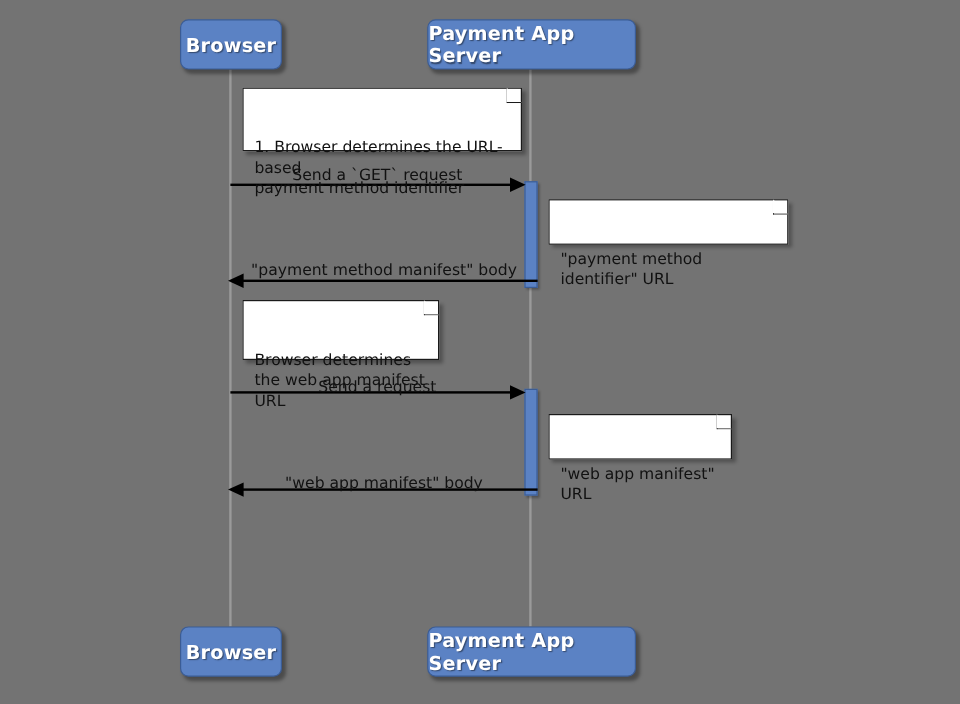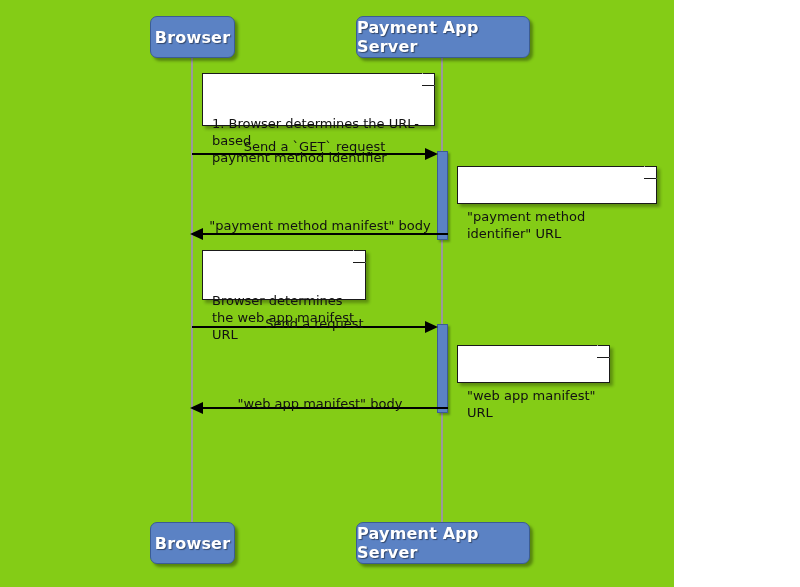--- a/index.html
+++ b/index.html
@@ -8,23 +8,23 @@
     background: #ffffff;
   }
   body {
     width: 800px;
     height: 587px;
     font-family: "DejaVu Sans", "Liberation Sans", sans-serif;
     overflow: hidden;
   }
   #diagram {
     position: relative;
-    width: 674px;
+    width: 800px;
     height: 587px;
-    background: #84cc16;
+    background: #737373;
   }
 
   
   .lifeline {
     position: absolute;
     width: 2px;
     background: #9a9a9a;
   }
 
   

